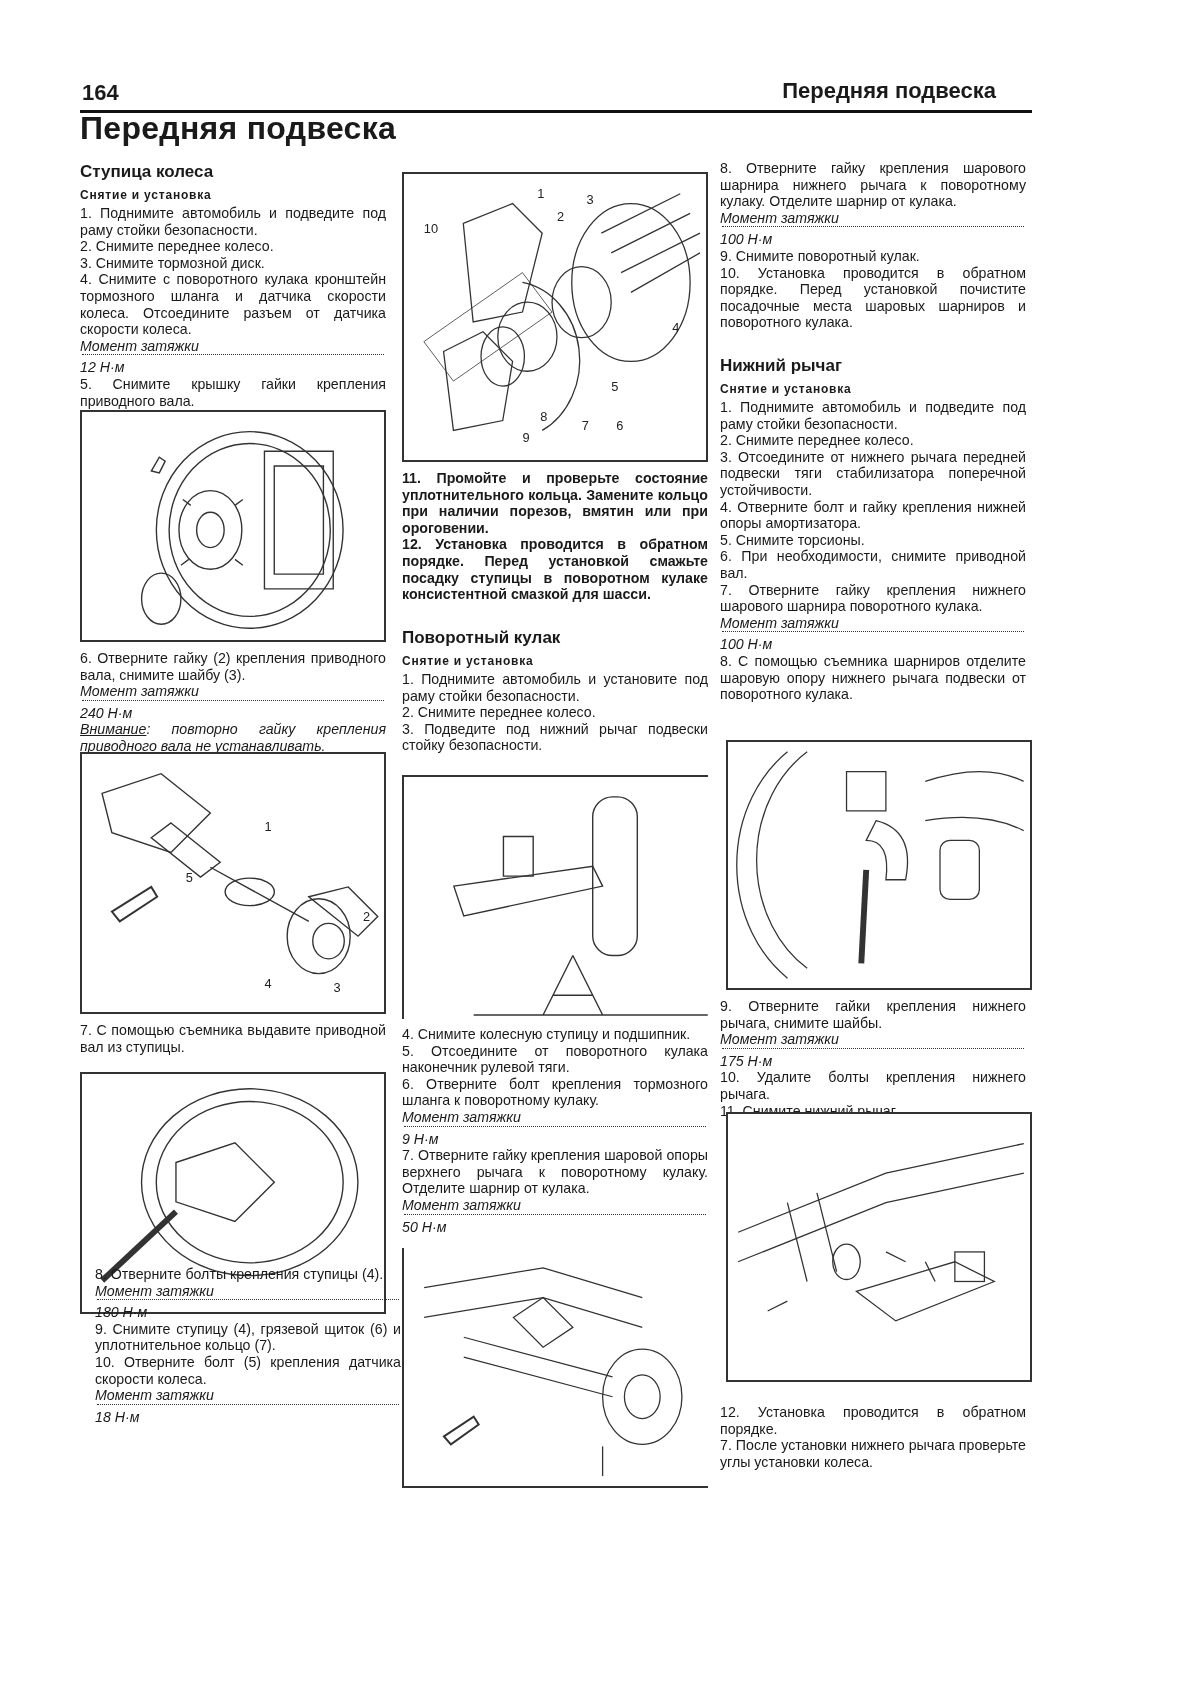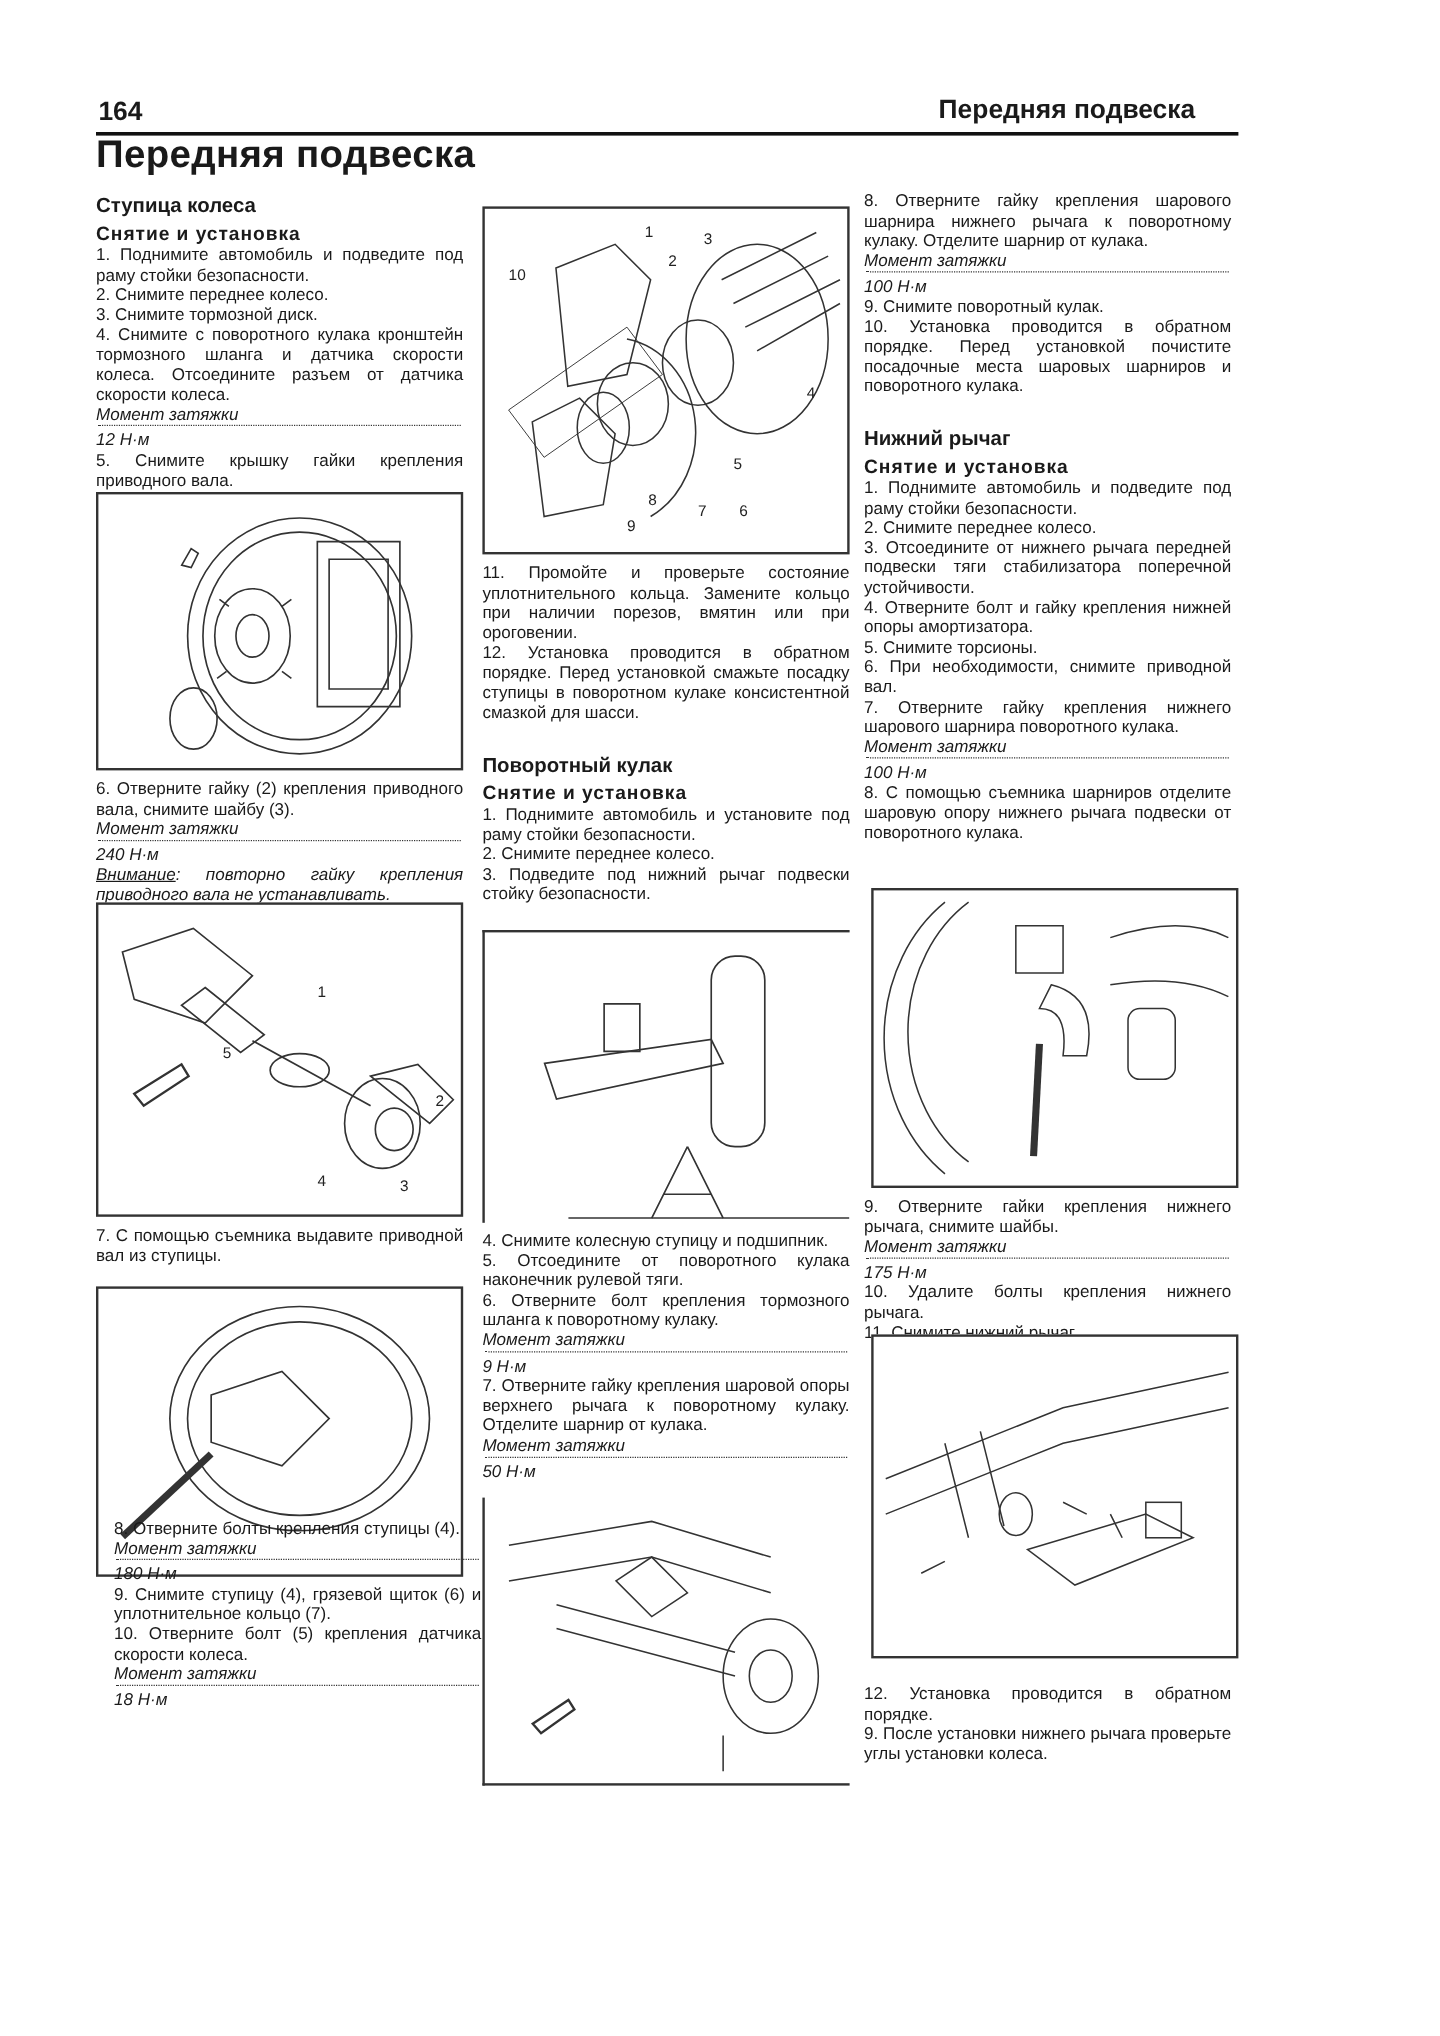--- a/index.html
+++ b/index.html
@@ -6,21 +6,21 @@
   body{width:1200px;height:1697px;position:relative;overflow:hidden;font-family:"Liberation Sans",sans-serif;color:#1a1a1a;}
   .hdr{position:absolute;left:80px;top:60px;width:952px;height:34px;border-bottom:3px solid #111;margin-top:16px;}
   .pnum{position:absolute;left:2px;top:4px;font-size:22px;font-weight:bold;}
   .htitle{position:absolute;right:36px;top:2px;font-size:22px;font-weight:bold;}
   .ptitle{position:absolute;left:80px;top:110px;font-size:32px;font-weight:bold;letter-spacing:0.3px;}
   .col{position:absolute;font-size:14.2px;line-height:16.6px;}
   .c1{left:80px;width:306px;}
   .c2{left:402px;width:306px;}
   .c3{left:720px;width:306px;}
   .h2{font-size:17px;font-weight:bold;line-height:24px;margin:0 0 2px 0;}
-  .h3{font-size:16px;font-weight:bold;line-height:19px;letter-spacing:0.8px;margin:0;}
+  .h3{font-size:12px;font-weight:bold;line-height:19px;letter-spacing:0.8px;margin:0;}
   .p{margin:0;text-align:justify;text-align-last:left;}
   .torque{display:flex;font-style:italic;margin:0;flex-direction:column;}
   .torque .lbl{white-space:nowrap;}
   .torque .dots{flex:1;border-bottom:1.5px dotted #333;margin:0 2px 4px 2px;}
   .torque .val{white-space:nowrap;}
   .warn{font-style:italic;margin:0;text-align:justify;}
   .warn u{font-style:italic;}
   .fig{position:absolute;border:2px solid #333;background:#fff;box-sizing:border-box;}
   .fig svg{width:100%;height:100%;display:block;}
   .callout{font-family:"Liberation Sans",sans-serif;font-size:13px;fill:#222;}
@@ -149,21 +149,21 @@
         <text x="210" y="220">5</text>
         <text x="215" y="260">6</text>
       <text x="180" y="260">7</text>
         <text x="138" y="250">8</text>
         <text x="120" y="272">9</text>
         <text x="20" y="60">10</text>
     </g>
   </svg>
 </div>
 
-<div class="col c2" style="top:470px;">
+<div class="col c2" style="top:470px;font-weight:bold;">
   <p class="p">11. Промойте и проверьте состояние уплотнительного кольца. Замените кольцо при наличии порезов, вмятин или при ороговении.</p>
   <p class="p">12. Установка проводится в обратном порядке. Перед установкой смажьте посадку ступицы в поворотном кулаке консистентной смазкой для шасси.</p>
 </div>
 
 <div class="col c2" style="top:626px;">
   <div class="h2">Поворотный кулак</div>
   <div class="h3">Снятие и установка</div>
   <p class="p">1. Поднимите автомобиль и установите под раму стойки безопасности.</p>
   <p class="p">2. Снимите переднее колесо.</p>
   <p class="p">3. Подведите под нижний рычаг подвески стойку безопасности.</p>
@@ -274,14 +274,14 @@
       <path d="M130 180 l100 -30 l40 20 l-100 40 z"></path>
       <ellipse cx="120" cy="150" rx="14" ry="18"></ellipse>
       <rect x="230" y="140" width="30" height="30"></rect>
       <path d="M40 200 l20 -10 M160 140 l20 10 M200 150 l10 20"></path>
     </g>
   </svg>
 </div>
 
 <div class="col c3" style="top:1392px;margin-top:12px;">
   <p class="p">12. Установка проводится в обратном порядке.</p>
-  <p class="p">9. После установки нижнего рычага проверьте углы установки колеса.</p>
+  <p class="p">7. После установки нижнего рычага проверьте углы установки колеса.</p>
 </div>
 
 </body></html>

